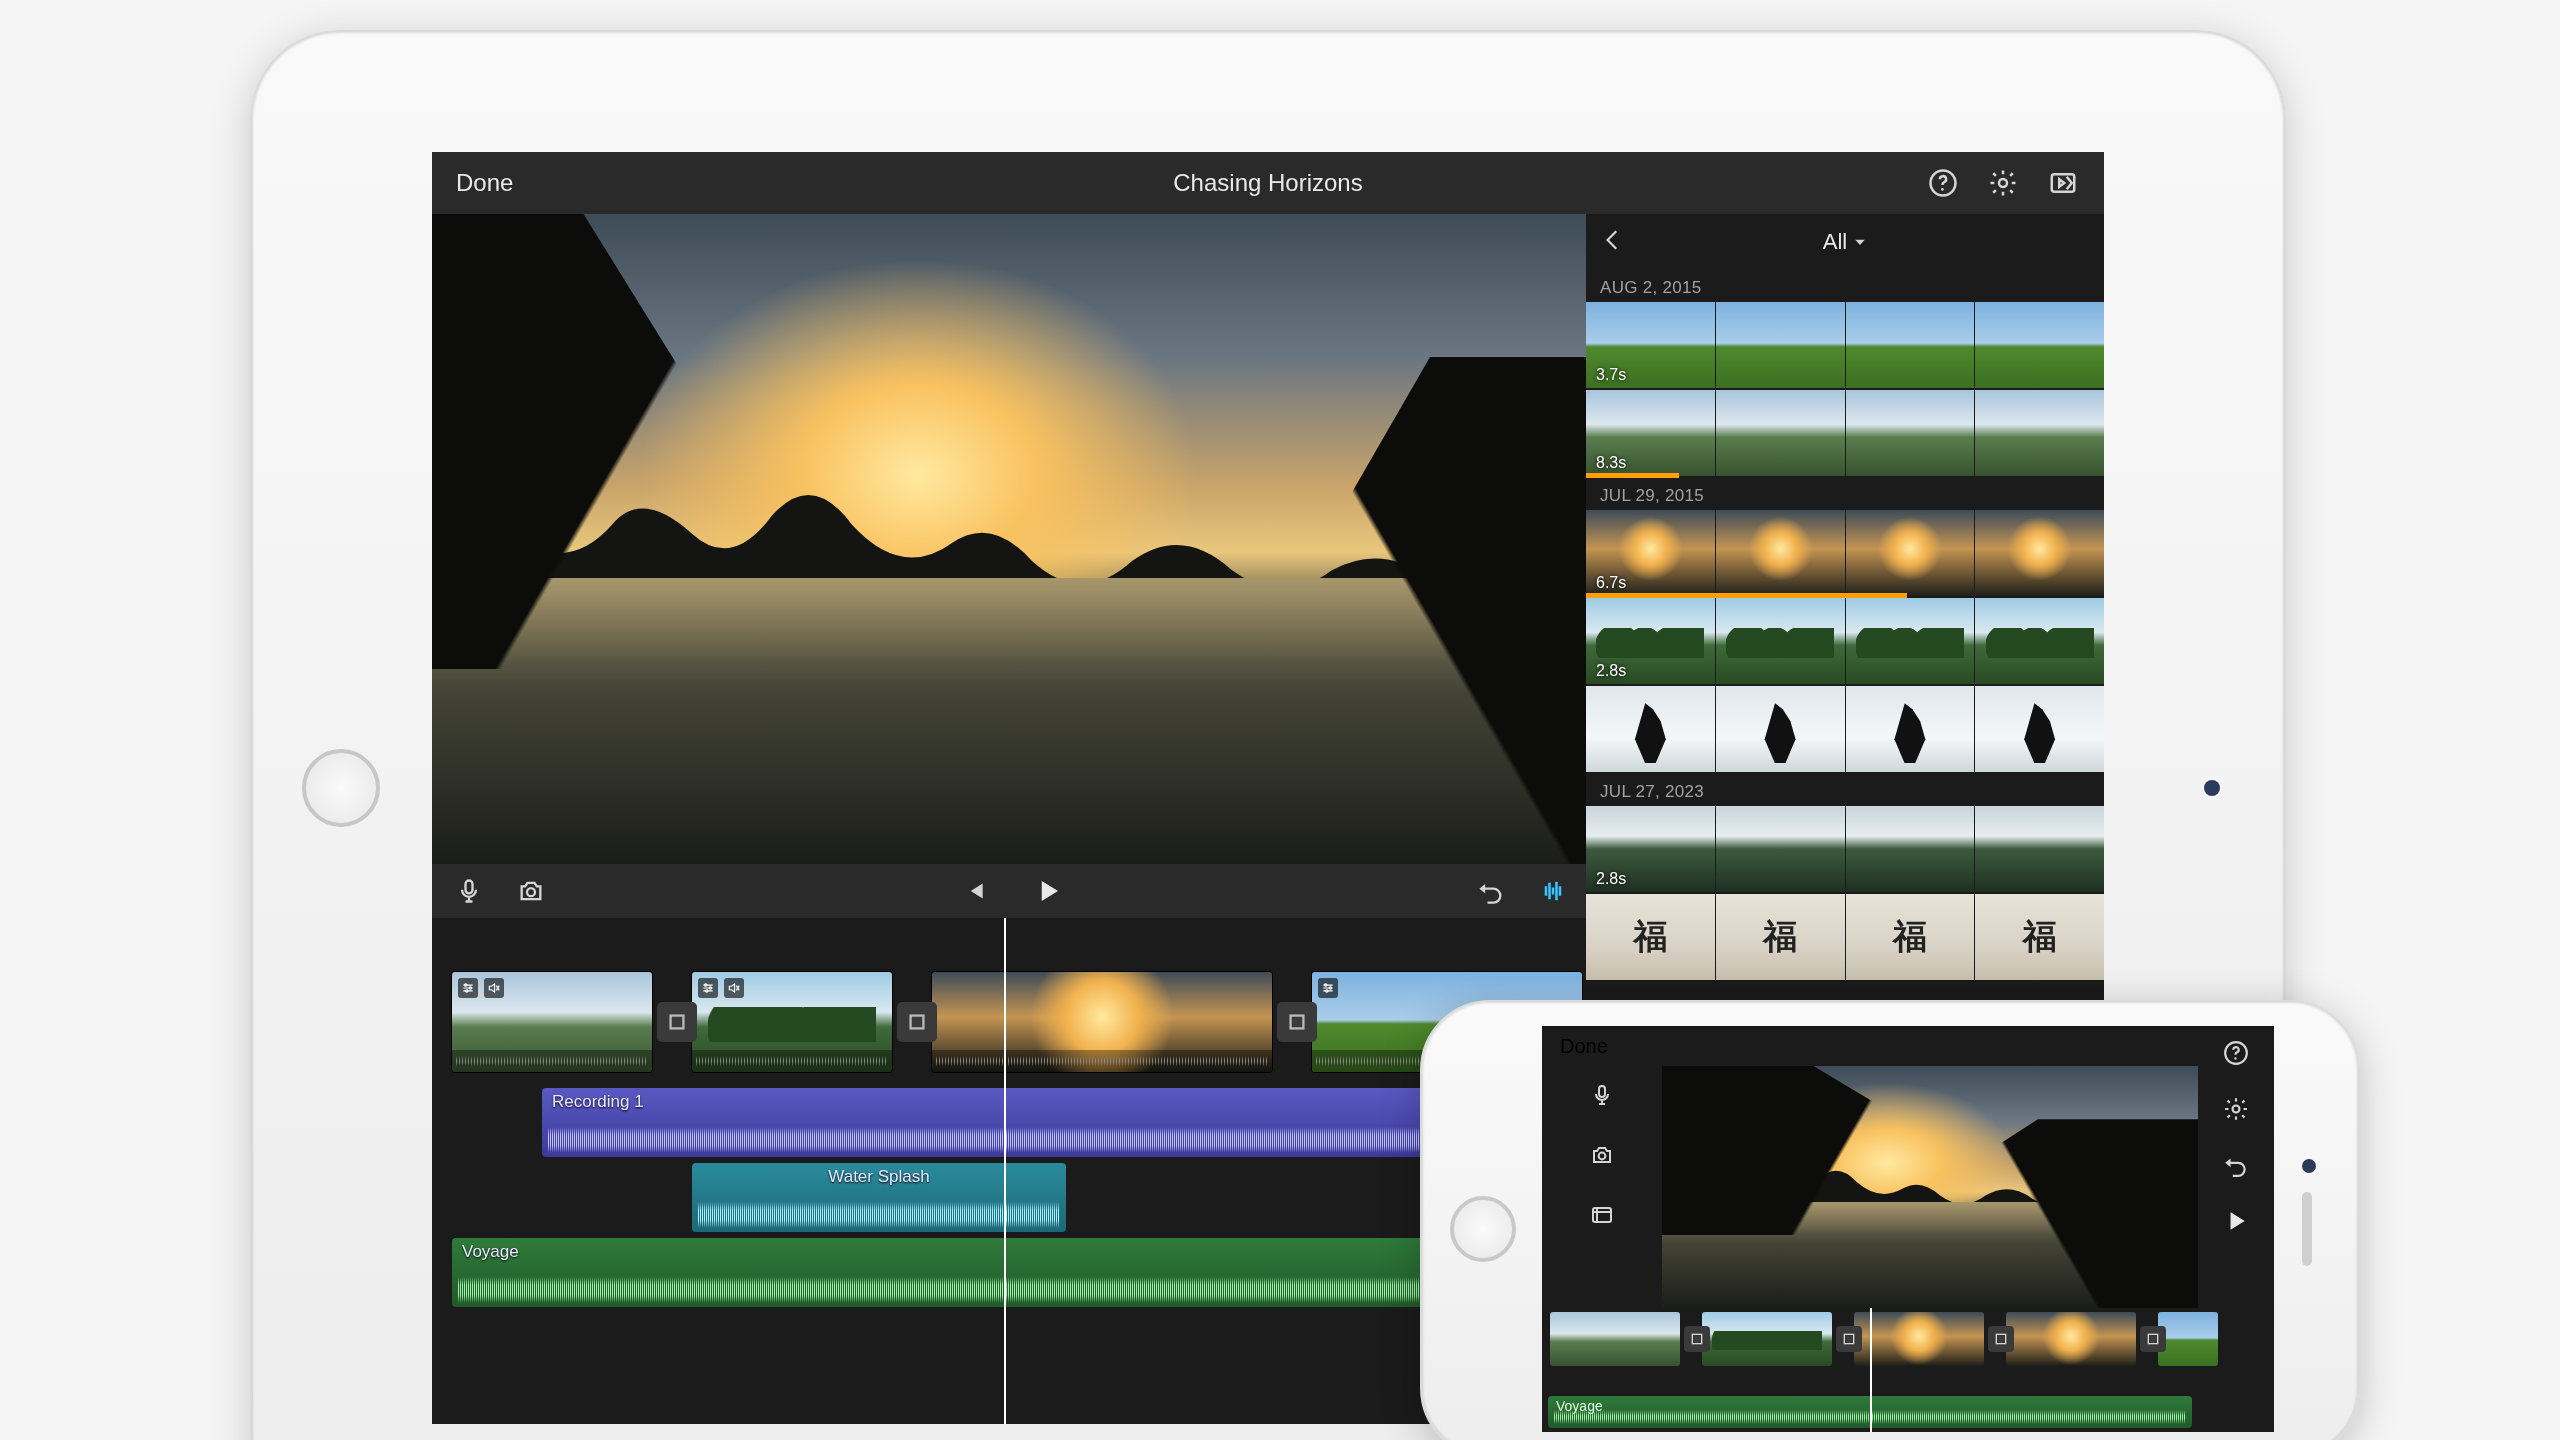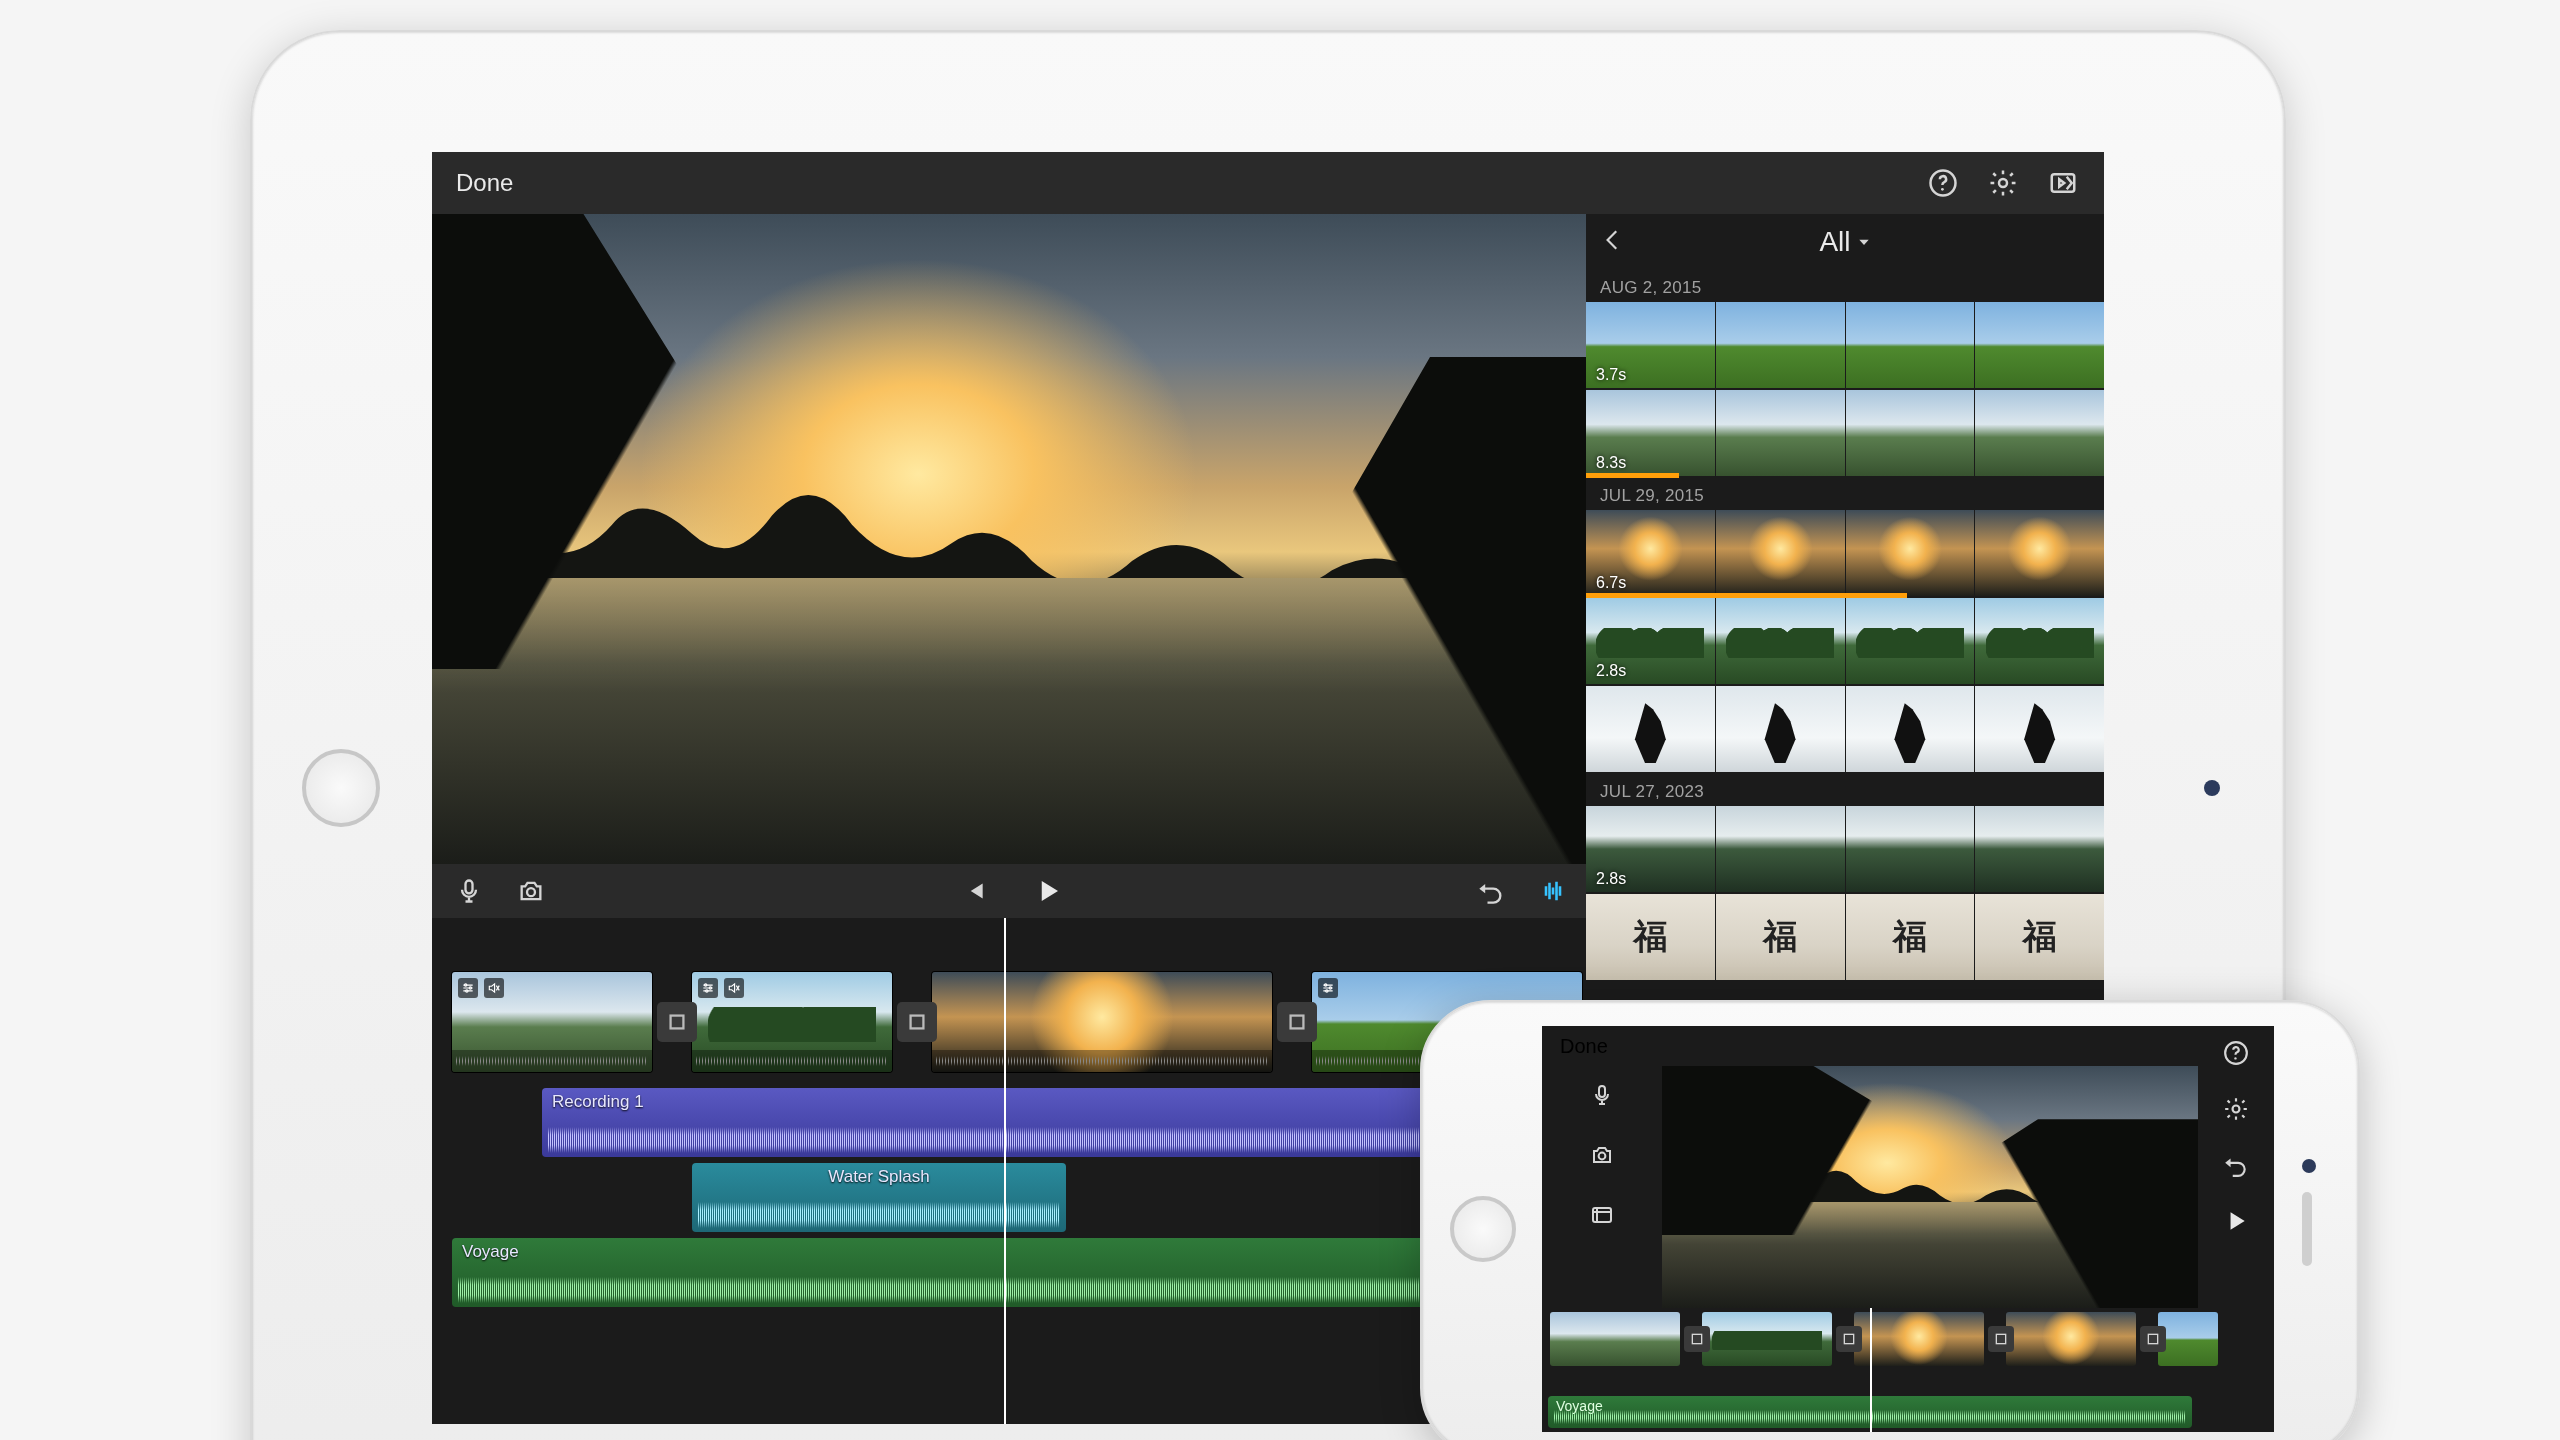--- a/index.html
+++ b/index.html
@@ -50,21 +50,21 @@
     mix-blend-mode:screen;}
   .foreground-left { position:absolute; left:-30px; top:0; width:330px; height:70%;
     background: linear-gradient(120deg,#0c0d0b 60%, transparent 61%);
     clip-path: polygon(0 0, 55% 0, 85% 35%, 70% 55%, 100% 100%, 0 100%); }
   .foreground-right { position:absolute; right:-20px; top:22%; width:300px; height:80%;
     background: linear-gradient(240deg,#0c0d0b 55%, transparent 56%);
     clip-path: polygon(100% 0, 100% 100%, 0 100%, 30% 60%, 10% 30%, 40% 0); }
 
   
   .browser { position:absolute; right:0; top:62px; width:518px; bottom:0; background:#1b1b1b; overflow:hidden; }
-  .browser-bar { height:56px; display:flex; align-items:center; justify-content:center; position:relative; font-size:28px;}
+  .browser-bar { height:56px; display:flex; align-items:center; justify-content:center; position:relative; font-size:22px;}
   .browser-bar .back { position:absolute; left:14px; width:30px; height:30px;}
   .browser-bar .filter { display:flex; align-items:center; gap:6px;}
   .date-h { font-size:17px; color:#a2a2a2; padding:8px 14px 4px; letter-spacing:.3px;}
   .clip-row { position:relative; height:88px; display:flex; gap:1px; padding:0 0 2px 0;}
   .clip-row .dur { position:absolute; left:10px; bottom:6px; font-size:16px; color:#fff; text-shadow:0 0 4px #000; z-index:3;}
   .clip-row .used { position:absolute; left:0; bottom:0; height:5px; background:#ff9f0a; z-index:2;}
   .thumb { flex:1; position:relative; overflow:hidden;}
 
   
   .th-field { background: linear-gradient(180deg,#7eb2df 0%,#a9cdea 48%,#4f8a2e 52%,#3c6f22 100%);}
@@ -150,20 +150,21 @@
 <div class="stage">
 
 <div class="ipad-body">
   <div class="ipad-home"></div>
   <div class="ipad-camera"></div>
   <div class="ipad-screen">
     <div class="app">
 
       <div class="topbar">
         <span>Done</span>
+        <span class="title">Chasing Horizons</span>
         <div class="right">
           <span>
                 <svg width="30" height="30" viewBox="0 0 24 24">
                   <circle class="icon-stroke" cx="12" cy="12" r="10"></circle>
                   <path class="icon-stroke" d="M9.5 9a2.5 2.5 0 1 1 3.5 2.3c-.9.4-1.5 1-1.5 2.2"></path>
                   <circle cx="11.5" cy="17" r="1.1" fill="#d5d5d5"></circle>
                 </svg>
               </span>
           <span>
                 <svg width="30" height="30" viewBox="0 0 24 24">

